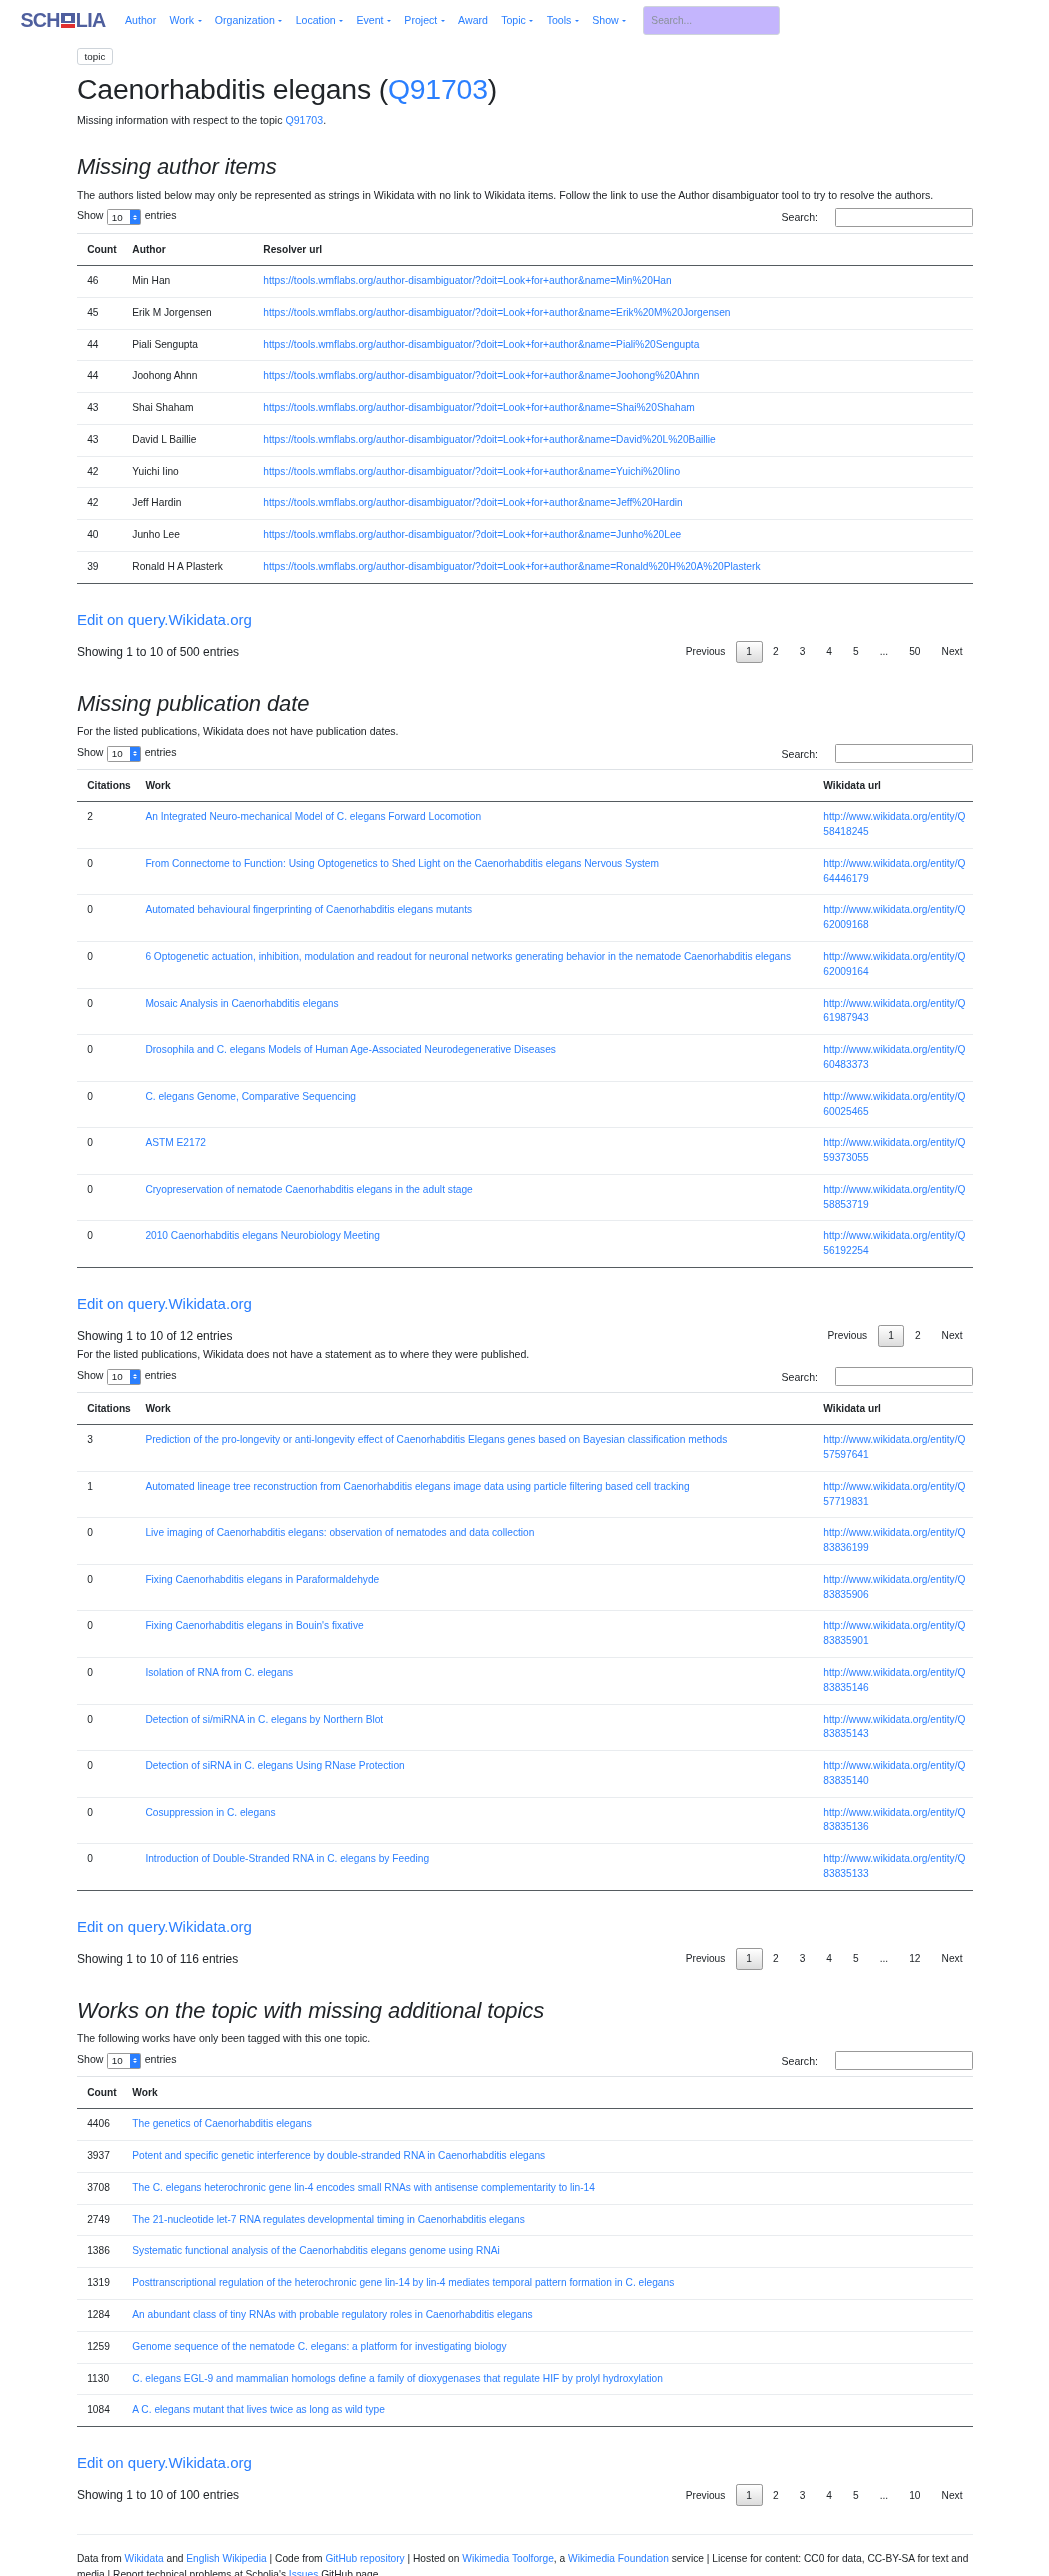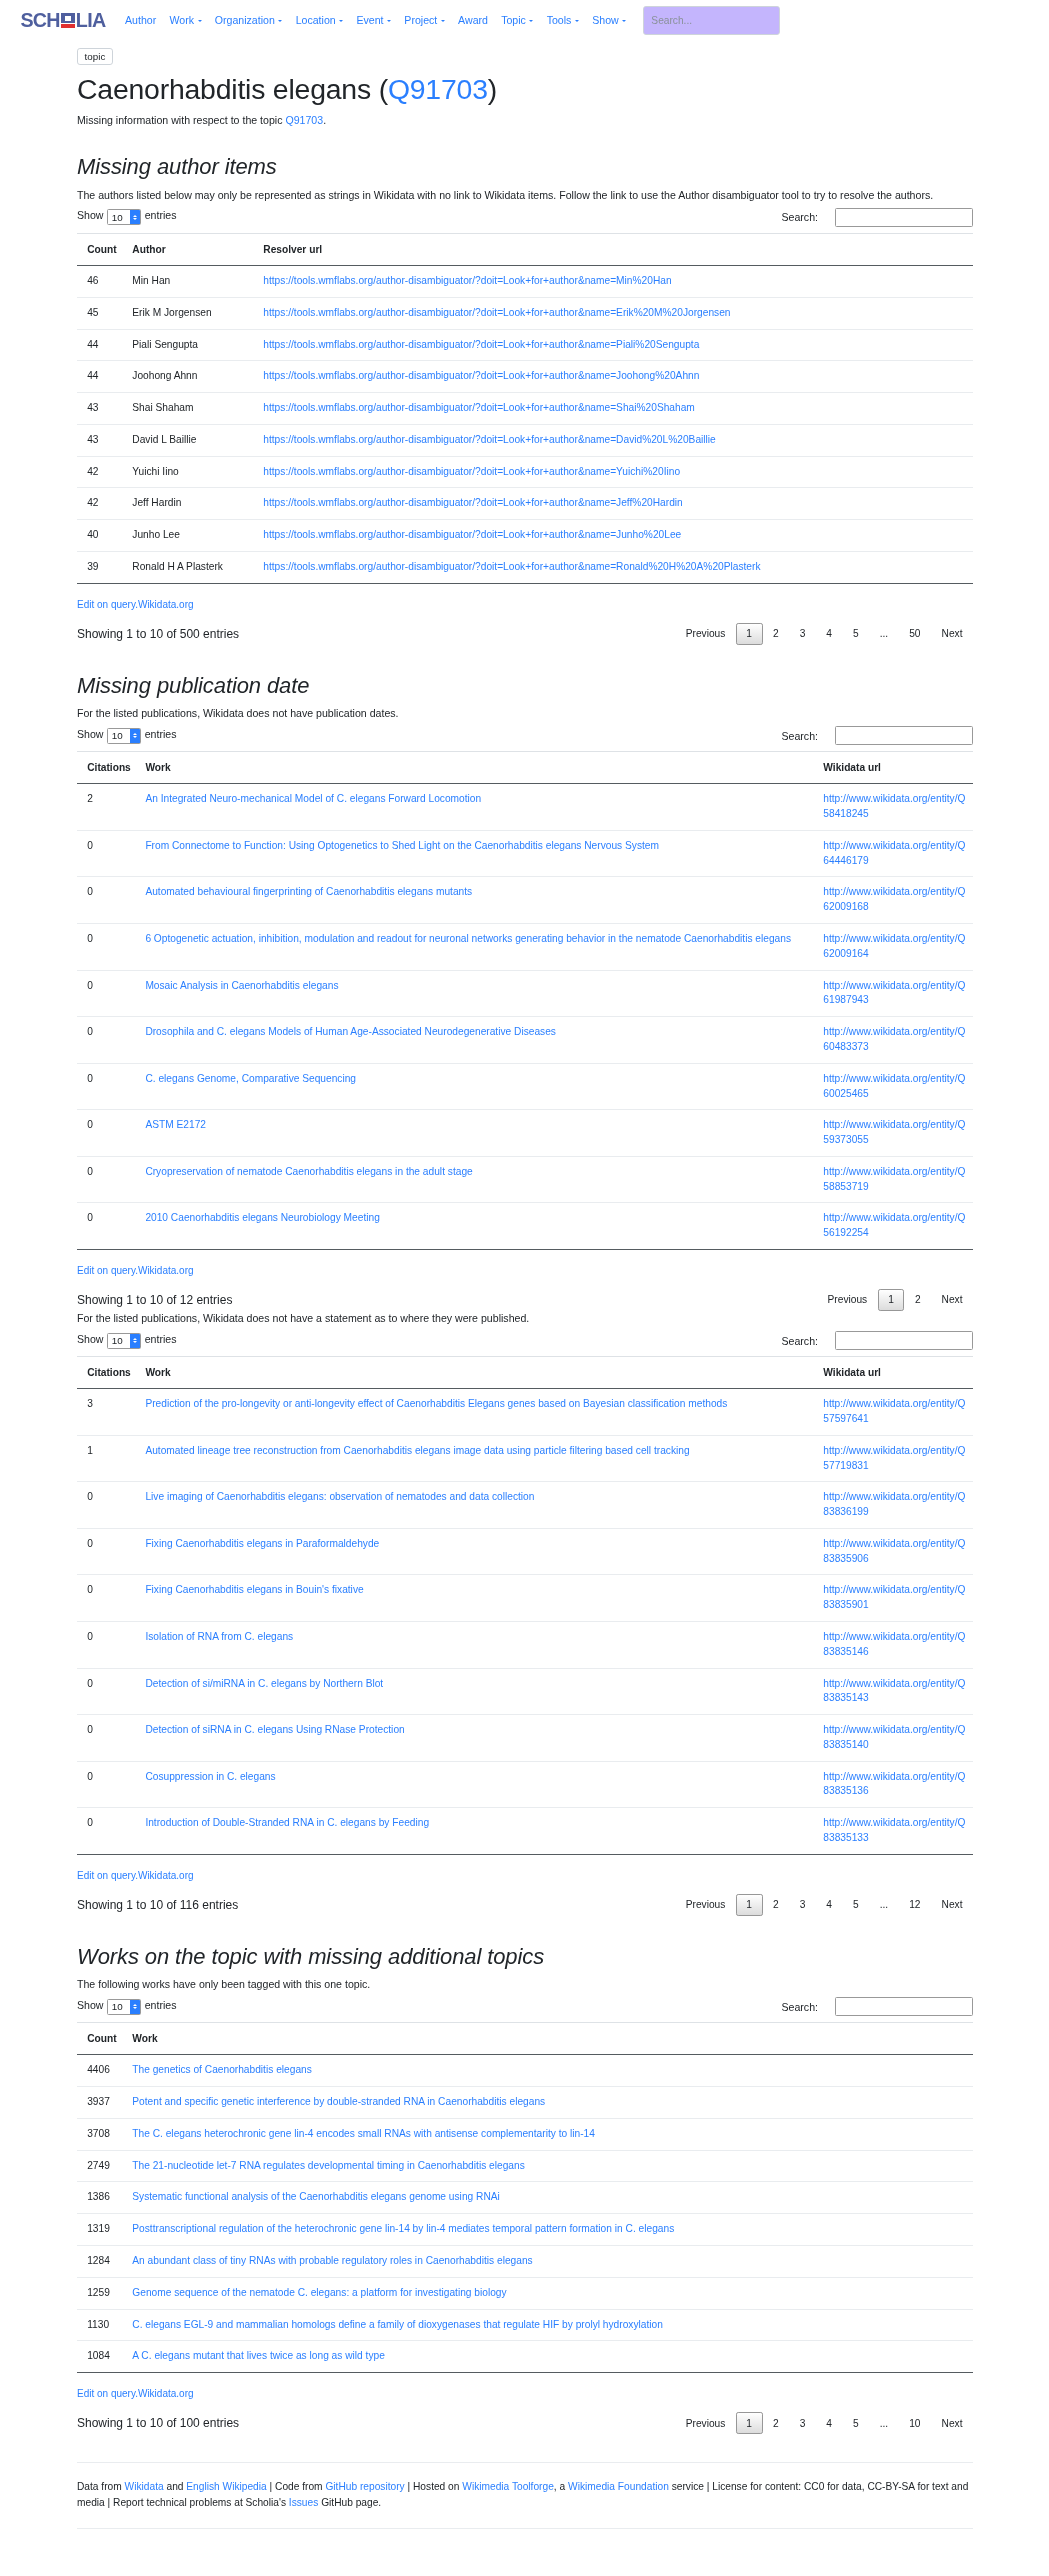--- a/index.html
+++ b/index.html
@@ -252,22 +252,22 @@
   td.cell-url a, td.cell-work a { word-break: break-word; }
   .url-wrap { display: block; }
 
   
   .tbl-author .col-resolver { }
   .tbl-work .col-work { }
   .tbl-work .col-wdurl { width: 157px; }
 
   .edit-link {
     display: block;
-    font-size: 10px;
-    margin: 15px 0 0 0;
+    font-size: 15px;
+    margin: 27px 0 0 0;
   }
 
   
   .dt-bottom {
     display: flex;
     justify-content: space-between;
     align-items: center;
     margin: 13px 0 0 0;
   }
   .dt-info { font-size: 12px; color: #212529; }

